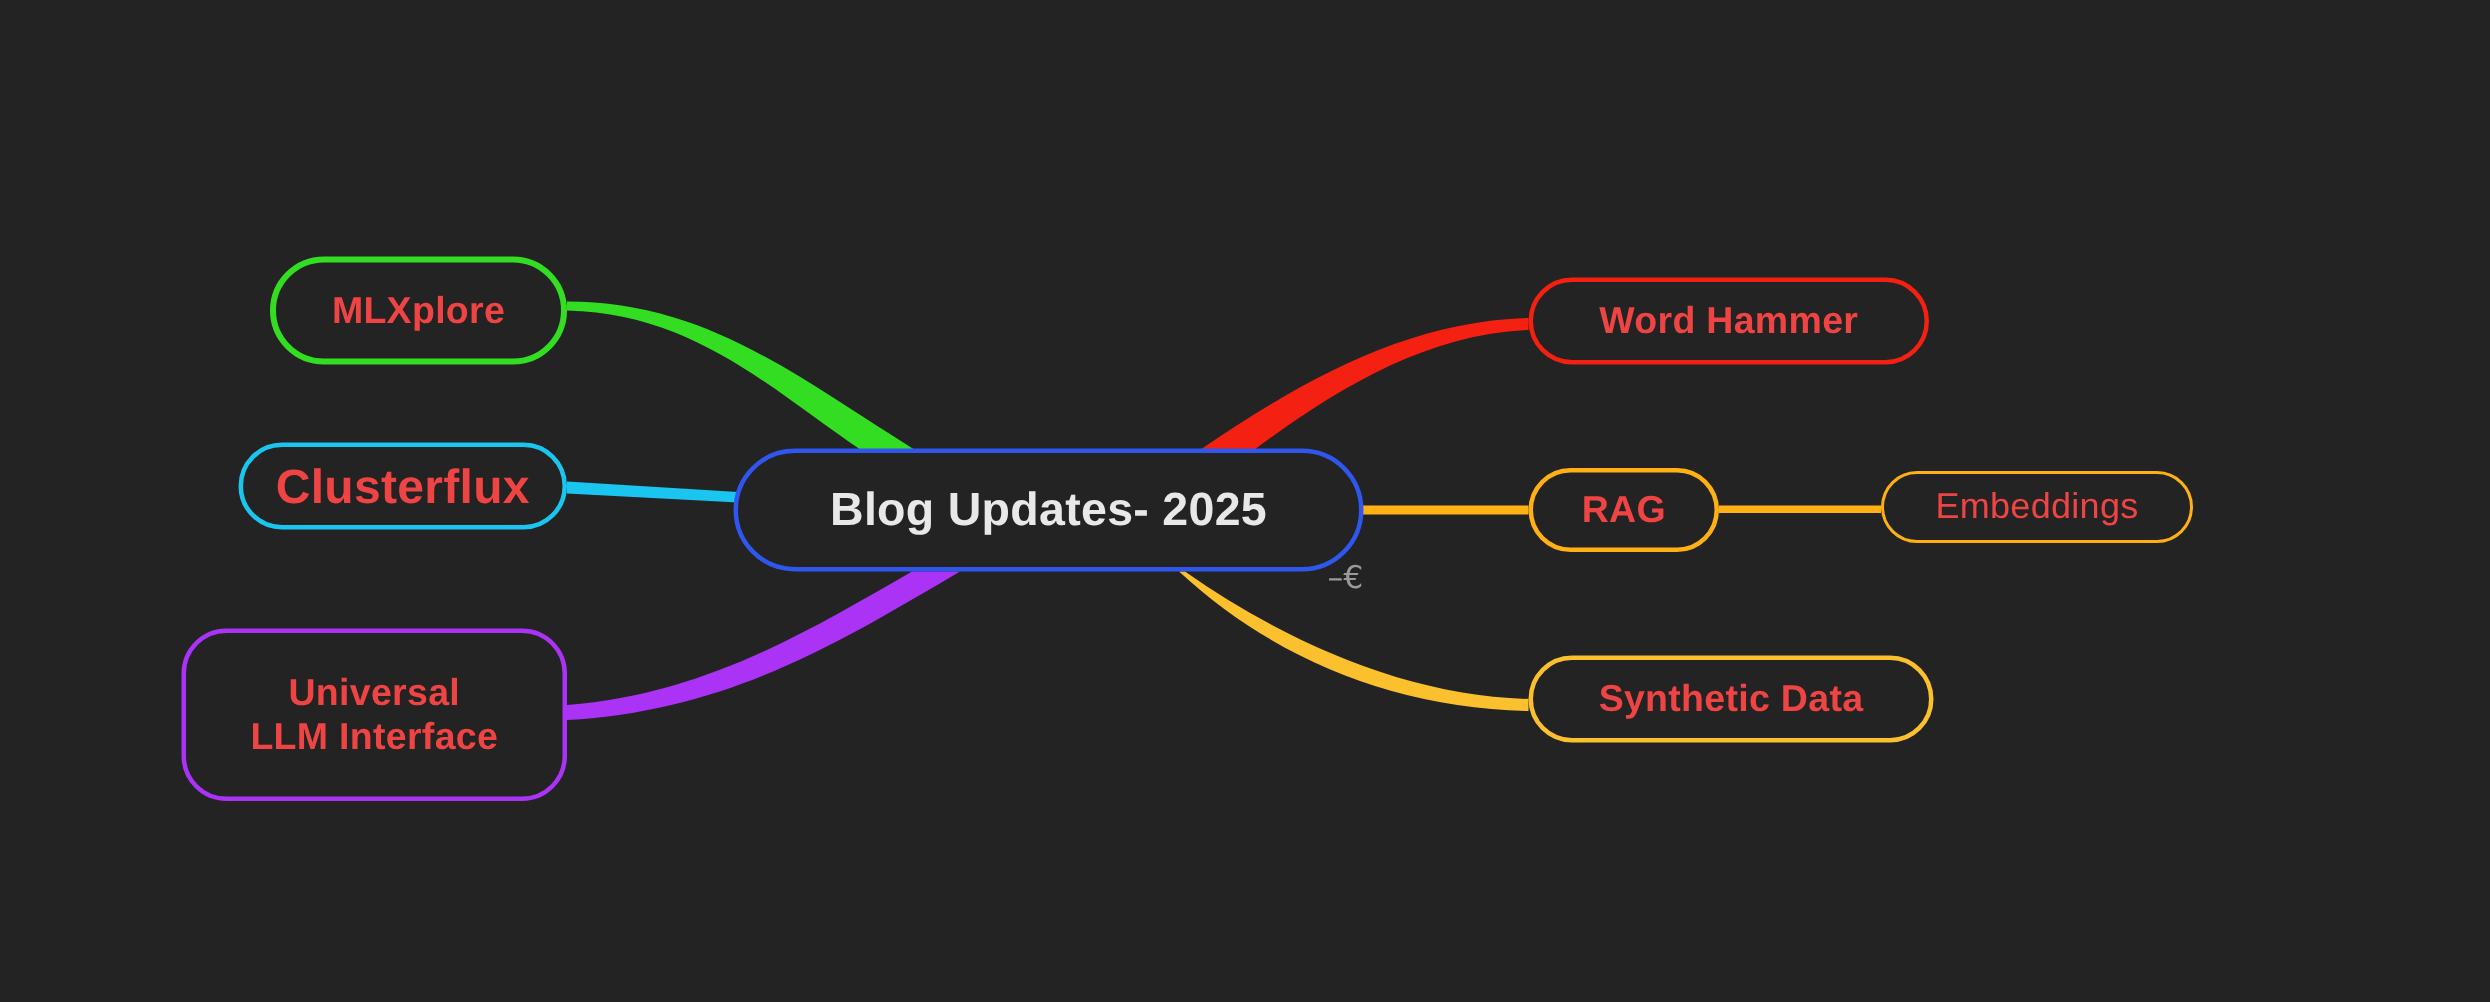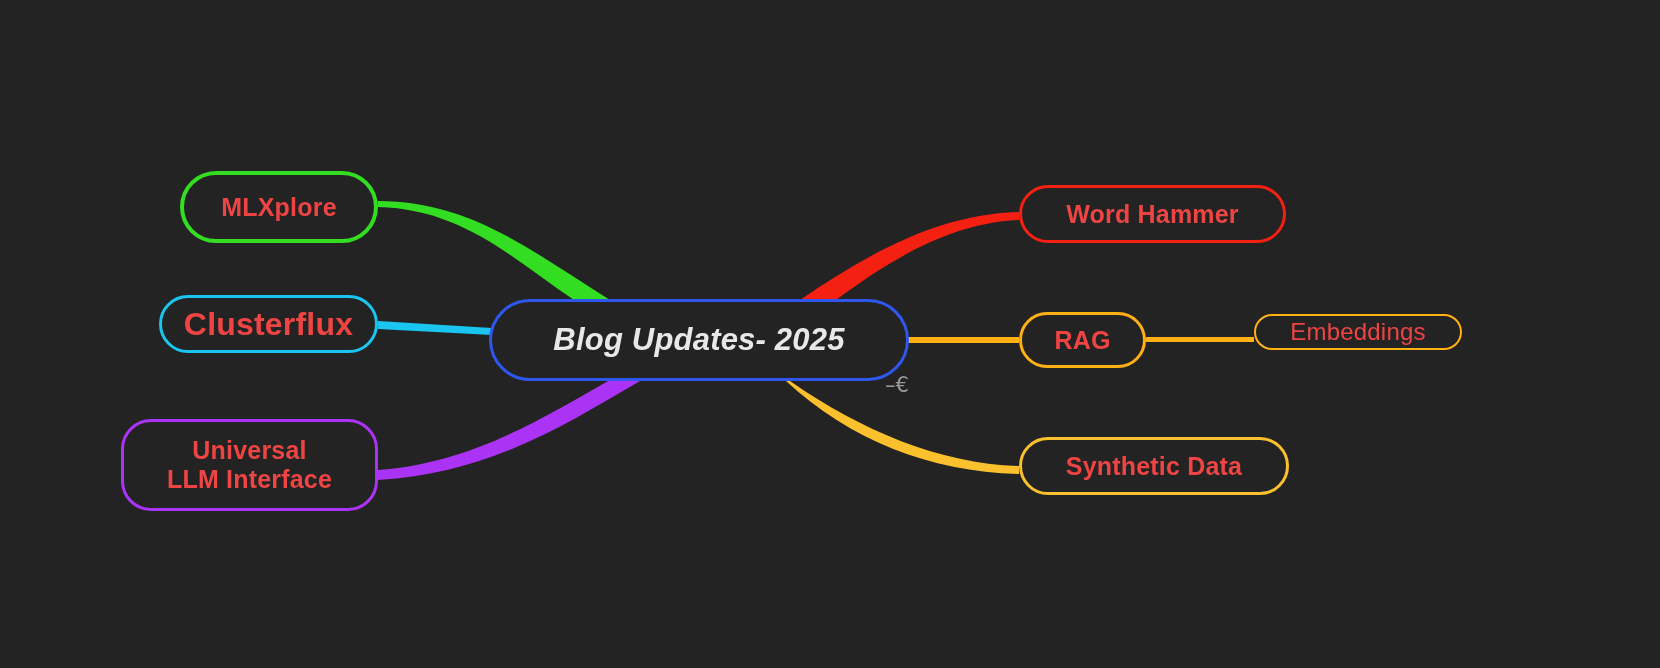--- a/index.html
+++ b/index.html
@@ -32,21 +32,20 @@
     text-align: center;
     background: #232323;
     color: #ef4444;
     white-space: pre-line;
     z-index: 5;
   }
   .node-central {
     border-style: solid;
     font-weight: bold;
     letter-spacing: 0.2px;
-    font-style: italic;
   }
   .node-main {
     border-style: solid;
     font-weight: bold;
     letter-spacing: 0.2px;
   }
   .node-sub {
     border-style: solid;
     font-weight: normal;
     letter-spacing: 0.2px;
@@ -84,24 +83,24 @@
   </svg>
 
   <div class="node node-central" style="left: 489px; top: 299px; width: 420px; height: 82px; font-size: 31px; border-width: 3px; border-color: rgb(47, 87, 238); border-radius: 41px; color: rgb(232, 232, 232);">Blog Updates- 2025</div>
 
   <div class="euro-marker" style="left: 885px; top: 375px; color: rgb(154, 154, 154);">–€</div>
 
   <div class="node node-main" style="left: 180px; top: 171px; width: 198px; height: 72px; font-size: 25px; border-width: 4px; border-color: rgb(51, 221, 34); border-radius: 36px;">MLXplore</div>
 
   <div class="node node-main" style="left: 159px; top: 295px; width: 219px; height: 58px; font-size: 32px; border-width: 3px; border-color: rgb(26, 198, 240); border-radius: 29px;">Clusterflux</div>
 
-  <div class="node node-main" style="left: 121px; top: 419px; width: 257px; height: 92px; font-size: 25px; border-width: 3px; border-color: rgb(170, 51, 245); border-radius: 30px;">Universal
+  <div class="node node-main" style="left: 121px; top: 419px; width: 257px; height: 115px; font-size: 25px; border-width: 3px; border-color: rgb(170, 51, 245); border-radius: 30px;">Universal
 LLM Interface</div>
 
   <div class="node node-main" style="left: 1019px; top: 185px; width: 267px; height: 58px; font-size: 25px; border-width: 3px; border-color: rgb(244, 32, 17); border-radius: 29px; text-align: center;">Word Hammer</div>
 
   <div class="node node-main" style="left: 1019px; top: 312px; width: 127px; height: 56px; font-size: 25px; border-width: 3px; border-color: rgb(255, 177, 20); border-radius: 28px;">RAG</div>
 
-  <div class="node node-sub" style="left: 1254px; top: 314px; width: 208px; height: 36px; font-size: 24px; border-width: 2px; border-color: rgb(255, 177, 20); border-radius: 26px;">Embeddings</div>
+  <div class="node node-sub" style="left: 1254px; top: 314px; width: 208px; height: 48px; font-size: 24px; border-width: 2px; border-color: rgb(255, 177, 20); border-radius: 26px;">Embeddings</div>
 
   <div class="node node-main" style="left: 1019px; top: 437px; width: 270px; height: 58px; font-size: 25px; border-width: 3px; border-color: rgb(251, 192, 45); border-radius: 29px;">Synthetic Data</div>
 
 </div>
 
 </body></html>

